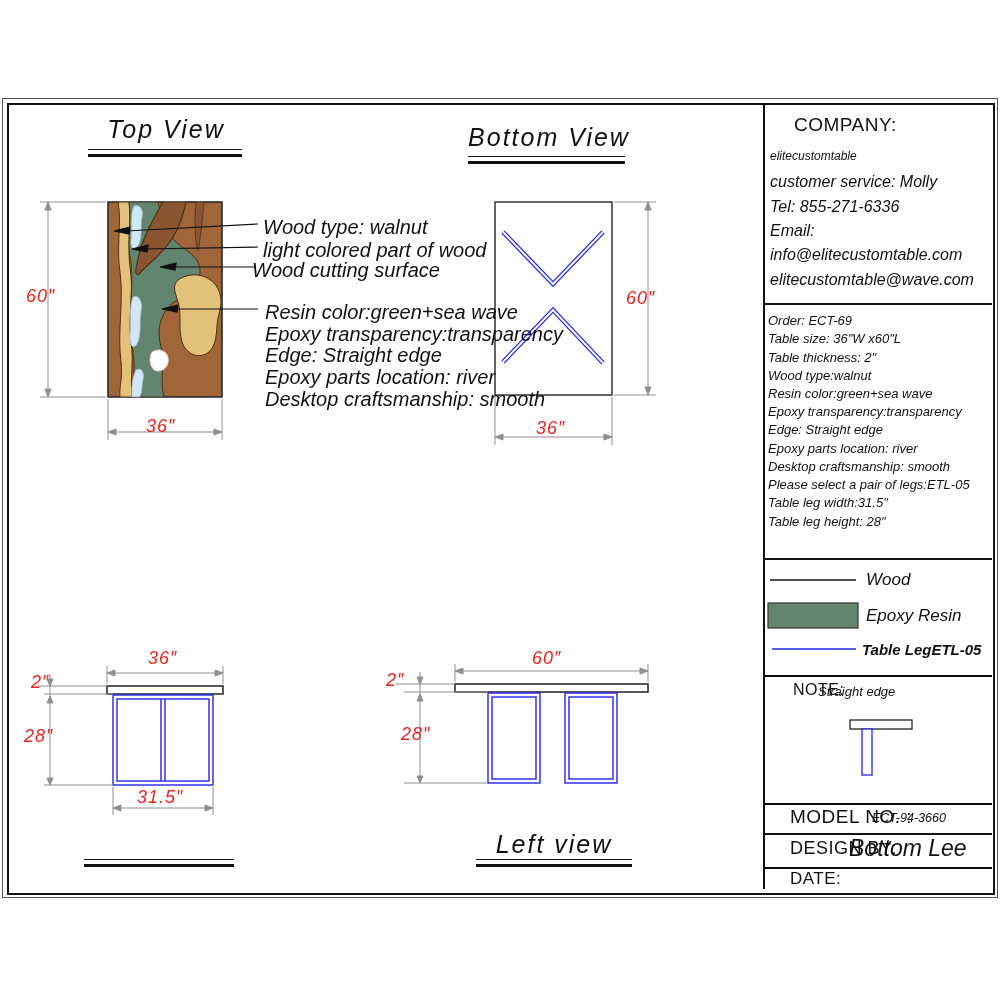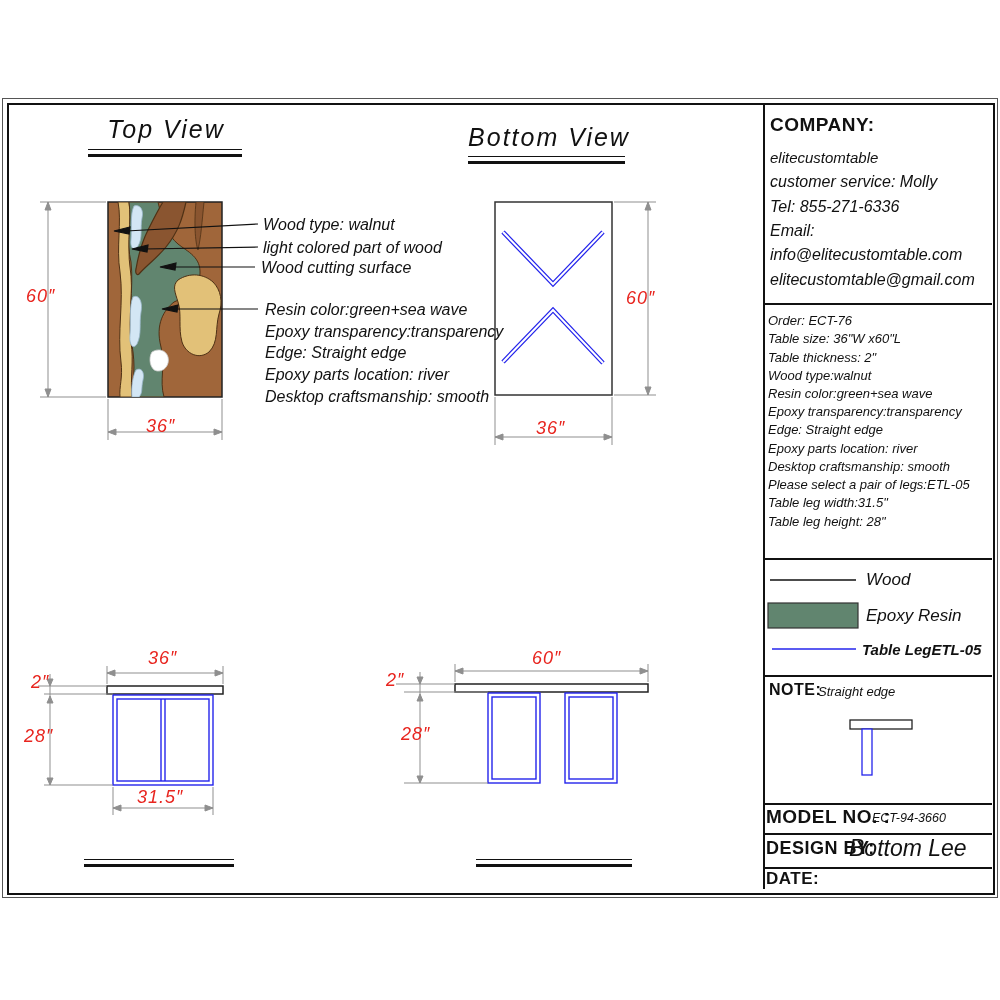--- a/index.html
+++ b/index.html
@@ -6,22 +6,22 @@
   #sheet { position:relative; width:1000px; height:1000px; background:#fff; overflow:hidden;
            font-family:"Liberation Sans", sans-serif; color:#111; }
   .abs { position:absolute; white-space:nowrap; }
   .frame-outer { position:absolute; left:2px; top:98px; width:994px; height:798px; border:1px solid #555; }
   .frame-inner { position:absolute; left:7px; top:103px; width:984px; height:788px; border:2px solid #111; }
   .vline, .hline { position:absolute; background:#111; }
   .cad { font-style:italic; font-family:"Liberation Sans", sans-serif; }
   .title { font-size:25px; letter-spacing:2px; text-align:center; }
   .dbl { position:absolute; height:4px; border-top:1.5px solid #111; border-bottom:3px solid #111; }
   .dim { font-size:18px; font-style:italic; color:var(--dim-red,#e8251f); letter-spacing:1px; }
-  .anno { font-size:16px; font-style:italic; }
-  .hdr { font-weight:bold; letter-spacing:0.5px; }
+  .anno { font-size:20px; font-style:italic; }
+  .hdr { font-weight:normal; letter-spacing:0.5px;margin-left:24px; }
   svg { position:absolute; left:0; top:0; }
   .panel-line { font-style:italic; }
 </style>
 </head>
 <body>
 
 <div id="sheet">
 
   <div class="frame-outer"></div>
   <div class="frame-inner"></div>
@@ -166,60 +166,61 @@
   </svg>
 
   <div class="abs cad title" style="left:88px;top:115px;width:156px;">Top View</div>
   <div class="dbl" style="left:88px;top:149px;width:154px;"></div>
 
   <div class="abs cad title" style="left:468px;top:123px;width:162px;">Bottom View</div>
   <div class="dbl" style="left:468px;top:156px;width:157px;"></div>
 
   <div class="dbl" style="left:84px;top:859px;width:150px;"></div>
 
+  <div class="abs cad title" style="left:477px;top:830px;width:154px;">Left view</div>
   <div class="dbl" style="left:476px;top:859px;width:156px;"></div>
 
   <div class="abs dim" style="left:26px;top:286px;">60″</div>
   <div class="abs dim" style="left:146px;top:416px;">36″</div>
   <div class="abs dim" style="left:626px;top:288px;">60″</div>
   <div class="abs dim" style="left:536px;top:418px;">36″</div>
   <div class="abs dim" style="left:148px;top:648px;">36″</div>
   <div class="abs dim" style="left:31px;top:672px;">2″</div>
   <div class="abs dim" style="left:24px;top:726px;">28″</div>
   <div class="abs dim" style="left:137px;top:787px;">31.5″</div>
   <div class="abs dim" style="left:532px;top:648px;">60″</div>
   <div class="abs dim" style="left:386px;top:670px;">2″</div>
   <div class="abs dim" style="left:401px;top:724px;">28″</div>
 
   <div class="abs cad anno" style="left:263px;top:216px;">Wood type: walnut</div>
   <div class="abs cad anno" style="left:263px;top:239px;">light colored part of wood</div>
-  <div class="abs cad anno" style="left:261px;top:259px;">Wood cutting surface</div>
+  <div class="abs cad anno" style="left:252px;top:259px;">Wood cutting surface</div>
   <div class="abs cad anno" style="left:265px;top:301px;">Resin color:green+sea wave</div>
   <div class="abs cad anno" style="left:265px;top:323px;">Epoxy transparency:transparency</div>
   <div class="abs cad anno" style="left:265px;top:344px;">Edge: Straight edge</div>
   <div class="abs cad anno" style="left:265px;top:366px;">Epoxy parts location: river</div>
   <div class="abs cad anno" style="left:265px;top:388px;">Desktop craftsmanship: smooth</div>
 
   <div class="vline" style="left:763px;top:105px;width:1.5px;height:784px;"></div>
   <div class="hline" style="left:763px;top:303px;width:229px;height:1.5px;"></div>
   <div class="hline" style="left:763px;top:558px;width:229px;height:1.5px;"></div>
   <div class="hline" style="left:763px;top:675px;width:229px;height:1.5px;"></div>
   <div class="hline" style="left:763px;top:803px;width:229px;height:1.5px;"></div>
   <div class="hline" style="left:763px;top:833px;width:229px;height:1.5px;"></div>
   <div class="hline" style="left:763px;top:867px;width:229px;height:1.5px;"></div>
 
   <div class="abs hdr" style="left:770px;top:114px;font-size:19px;">COMPANY:</div>
-  <div class="abs cad panel-line" style="left:770px;top:149px;font-size:15px;">elitecustomtable</div>
+  <div class="abs cad panel-line" style="left:770px;top:149px;font-size:12px;">elitecustomtable</div>
   <div class="abs cad panel-line" style="left:770px;top:173px;font-size:16px;">customer service: Molly</div>
   <div class="abs cad panel-line" style="left:770px;top:198px;font-size:16px;">Tel: 855-271-6336</div>
   <div class="abs cad panel-line" style="left:770px;top:222px;font-size:16px;">Email:</div>
   <div class="abs cad panel-line" style="left:770px;top:246px;font-size:16px;">info@elitecustomtable.com</div>
-  <div class="abs cad panel-line" style="left:770px;top:271px;font-size:16px;">elitecustomtable@gmail.com</div>
-
-  <div class="abs cad panel-line" style="left:768px;top:313px;font-size:13px;">Order: ECT-76</div>
+  <div class="abs cad panel-line" style="left:770px;top:271px;font-size:16px;">elitecustomtable@wave.com</div>
+
+  <div class="abs cad panel-line" style="left:768px;top:313px;font-size:13px;">Order: ECT-69</div>
   <div class="abs cad panel-line" style="left:768px;top:331px;font-size:13px;">Table size: 36"W x60"L</div>
   <div class="abs cad panel-line" style="left:768px;top:350px;font-size:13px;">Table thickness: 2"</div>
   <div class="abs cad panel-line" style="left:768px;top:368px;font-size:13px;">Wood type:walnut</div>
   <div class="abs cad panel-line" style="left:768px;top:386px;font-size:13px;">Resin color:green+sea wave</div>
   <div class="abs cad panel-line" style="left:768px;top:404px;font-size:13px;">Epoxy transparency:transparency</div>
   <div class="abs cad panel-line" style="left:768px;top:422px;font-size:13px;">Edge: Straight edge</div>
   <div class="abs cad panel-line" style="left:768px;top:441px;font-size:13px;">Epoxy parts location: river</div>
   <div class="abs cad panel-line" style="left:768px;top:459px;font-size:13px;">Desktop craftsmanship: smooth</div>
   <div class="abs cad panel-line" style="left:768px;top:477px;font-size:13px;">Please select a pair of legs:ETL-05</div>
   <div class="abs cad panel-line" style="left:768px;top:495px;font-size:13px;">Table leg width:31.5"</div>

